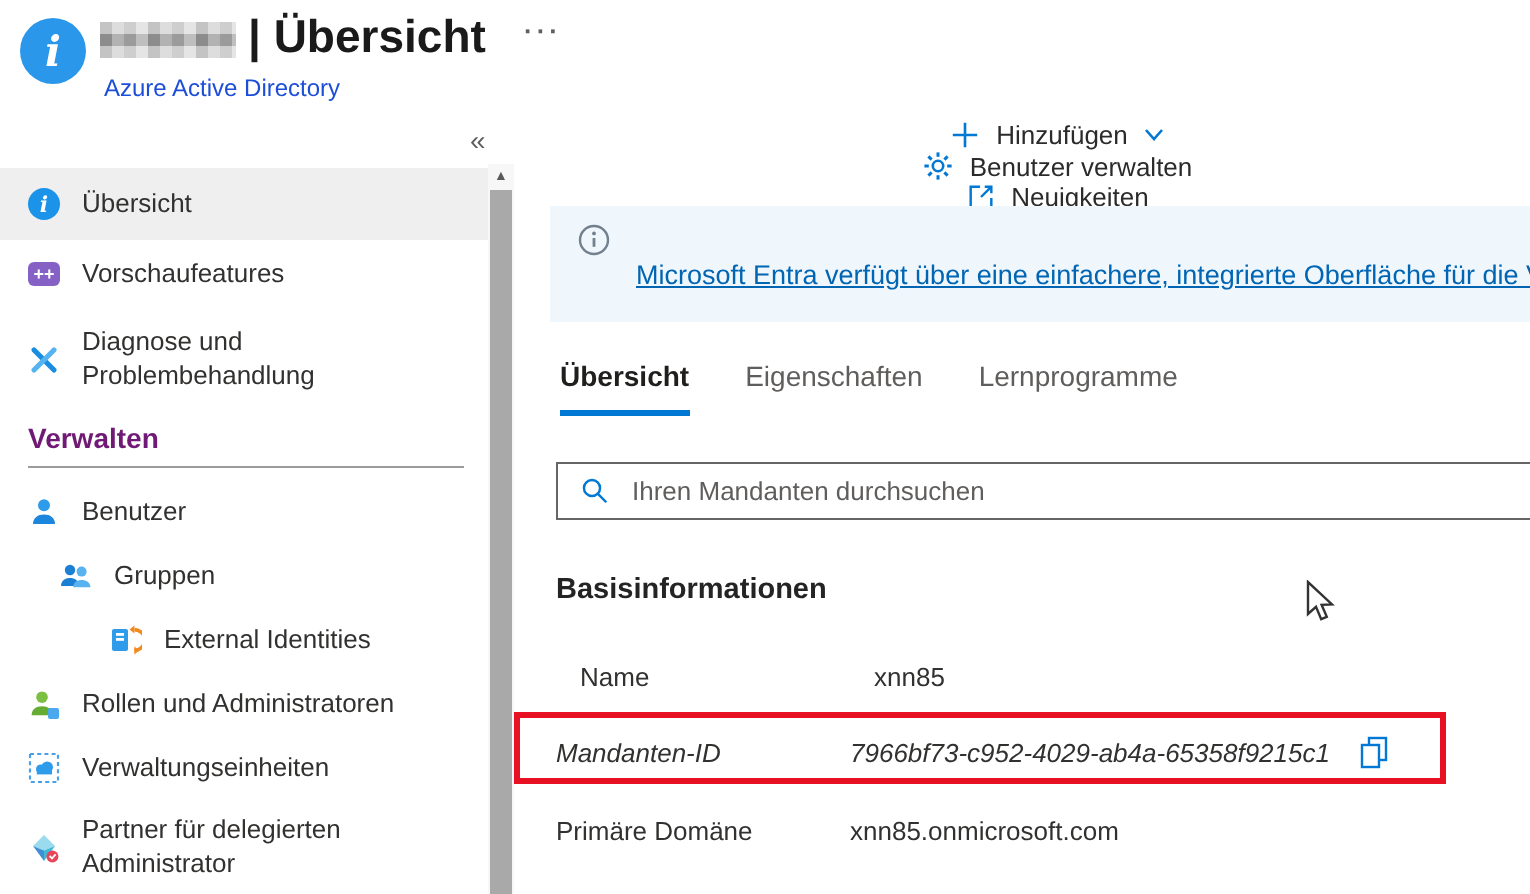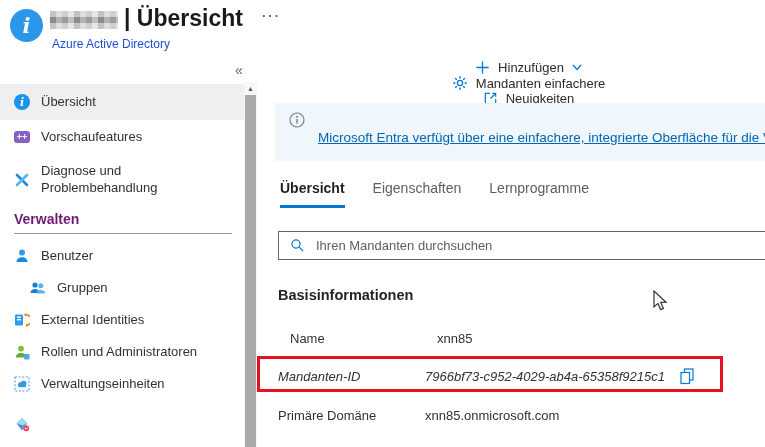--- a/index.html
+++ b/index.html
@@ -27,21 +27,21 @@
 
   .nav-item{position:absolute;left:0;width:244px;display:flex;align-items:center;gap:11px;
     padding-left:14px;box-sizing:border-box;font-size:13px;cursor:pointer;}
   .nav-item .nlabel{max-width:182px;line-height:1.3;}
   .nav-item.selected{background:#efefef;}
   .ni0{top:84px;height:36px;}
   .ni1{top:121px;height:32px;}
   .ni2{top:155px;height:50px;}
   .ni3{top:240px;height:32px;}
   .ni4{top:272px;height:32px;margin-left:16px;}
-  .ni5{top:304px;height:32px;}
+  .ni5{top:304px;height:32px;margin-left:41px;}
   .ni6{top:336px;height:32px;}
   .ni7{top:368px;height:32px;}
   .ni8{top:400px;height:47px;}
   .nav-section{position:absolute;left:14px;top:211px;font-size:14px;font-weight:700;color:#701a75;}
   .nav-divider{position:absolute;left:14px;top:233px;width:218px;border-top:1px solid #9b9b9b;}
   .nicon{width:16px;height:16px;flex:0 0 16px;display:flex;align-items:center;justify-content:center;}
   .ic-info{width:16px;height:16px;border-radius:50%;background:#1b93e8;color:#fff;
     font-family:"DejaVu Serif",serif;font-style:italic;font-weight:700;font-size:11px;
     display:flex;align-items:center;justify-content:center;}
   .ic-preview{width:16px;height:12px;border-radius:3px;background:#8661c5;color:#fff;
@@ -187,20 +187,21 @@
     <div class="nav-item ni8">
       <span class="nicon">
         <svg width="16" height="16" viewBox="0 0 16 16">
           <path d="M8 1.5 L13.5 7 L8 9.2 L2.5 7 Z" fill="#9adced"></path>
           <path d="M2.5 7 L8 9.2 L8 14.5 Z" fill="#3f8fd4"></path>
           <path d="M13.5 7 L8 9.2 L8 14.5 Z" fill="#41b9d6"></path>
           <circle cx="12.2" cy="12.2" r="3" fill="#e8455c"></circle>
           <path d="M10.8 12 L12 13.2 L13.8 11.2" stroke="#fff" stroke-width="0.9" fill="none"></path>
         </svg>
       </span>
+      <span class="nlabel">Partner für delegierten Administrator</span>
     </div>
 
     <div class="vscroll">
       <div class="btn">▲</div>
       <div class="thumb"></div>
     </div>
   </div>
 
   <div class="toolbar">
     <div class="tb-item">
@@ -226,21 +227,21 @@
               <path d="M8 12.6 V14.8"></path>
               <path d="M1.2 8 H3.4"></path>
               <path d="M12.6 8 H14.8"></path>
             <path d="M3.2 3.2 L4.8 4.8"></path>
               <path d="M11.2 11.2 L12.8 12.8"></path>
               <path d="M12.8 3.2 L11.2 4.8"></path>
               <path d="M4.8 11.2 L3.2 12.8"></path>
           </g>
         </svg>
       </span>
-      <span>Mandanten einfachere</span>
+      <span>Benutzer verwalten</span>
     </div>
 
     <div class="tb-item">
       <span>
         <svg width="15" height="15" viewBox="0 0 16 16">
           <path d="M13.5 8.5 V13.5 H2.5 V2.5 H7.5" fill="none" stroke="#0078d4" stroke-width="1.3"></path>
           <path d="M10 2.5 H13.5 V6" fill="none" stroke="#0078d4" stroke-width="1.3"></path>
           <path d="M13.3 2.7 L8 8" stroke="#0078d4" stroke-width="1.3"></path>
         </svg>
       </span>

